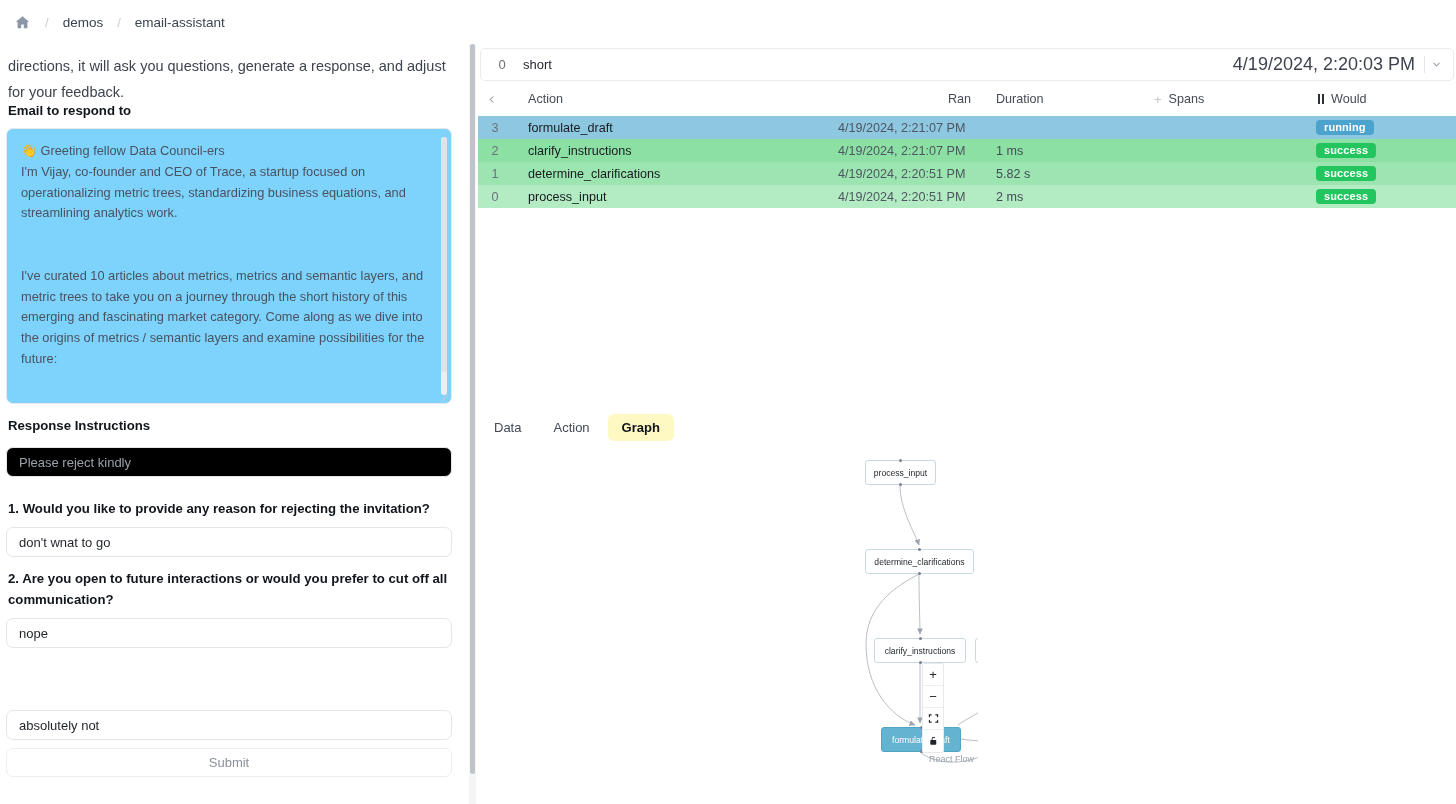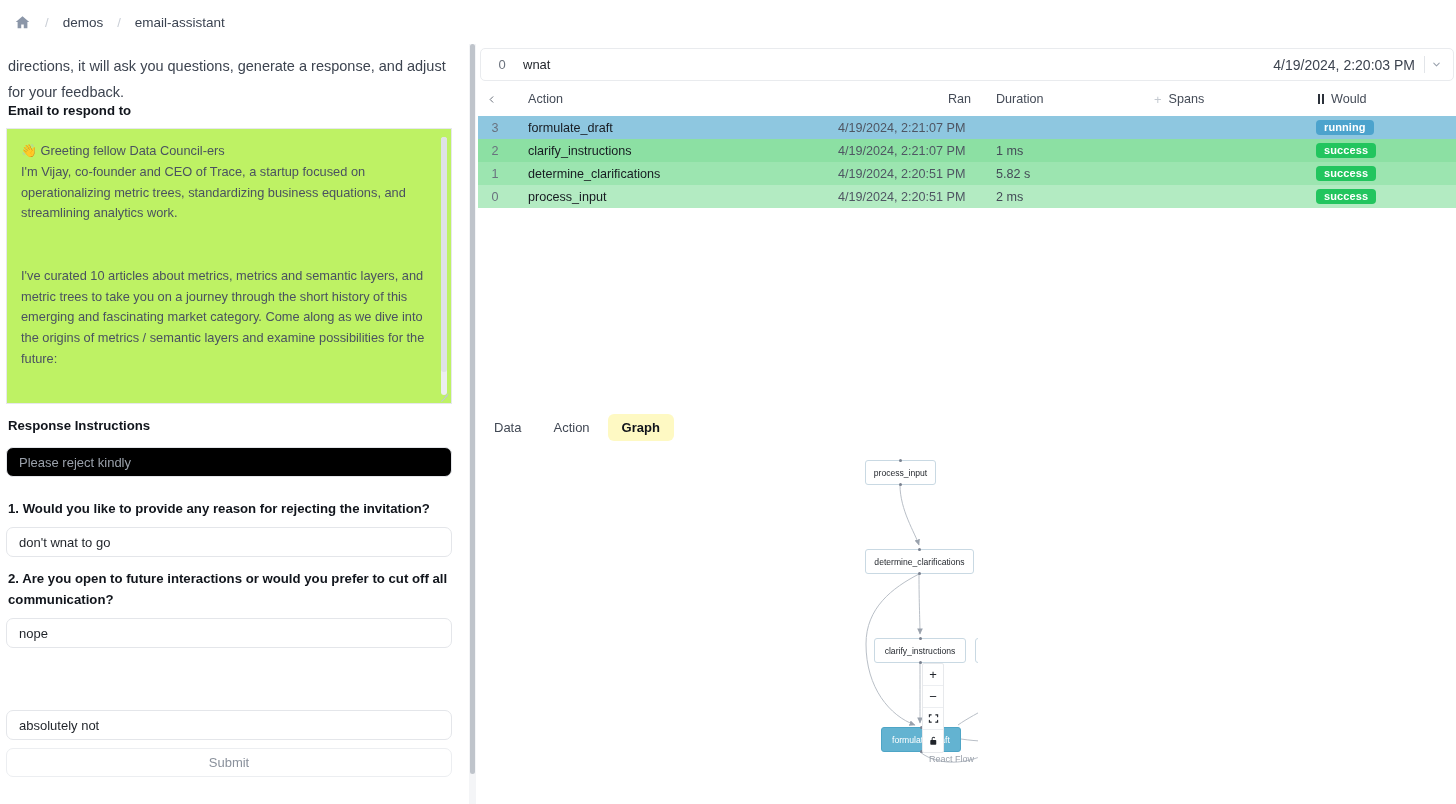--- a/index.html
+++ b/index.html
@@ -32,21 +32,21 @@
   .intro-text {
     position: absolute; left: 8px; top: 33px; width: 440px;
     font-size: 14.5px; line-height: 26px; color: #3d4450; margin-top: 20px;
   }
   .email-label {
     position: absolute; left: 8px; top: 103px;
     font-size: 13.2px; font-weight: bold; color: #11151c;
   }
   .email-box {
     position: absolute; left: 6px; top: 128px; width: 446px; height: 276px;
-    background: #bef264; border: 1px solid #e6e8ec; border-radius: 0;
+    background: #7dd3fc; border: 1px solid #e6e8ec; border-radius: 7px;
     padding: 12px 18px 28px 14px; overflow: hidden;
   }
   .email-text {
     font-size: 12.8px; line-height: 20.8px; color: #4a5260;
     white-space: pre-wrap;
   }
   .email-scroll {
     position: absolute; right: 4px; top: 8px; width: 6px; height: 258px;
     background: #eceef1; border-radius: 3px;
   }
@@ -100,21 +100,21 @@
     background: #fff;
   }
   .run-header {
     position: absolute; left: 2px; top: 48px; width: 974px; height: 33px;
     border: 1px solid #e9ebee; border-radius: 5px; background: #fff;
     display: flex; align-items: center; padding: 0 6px 0 0;
   }
   .run-idx { width: 42px; text-align: center; font-size: 13px; color: #6b727d; }
   .run-name { font-size: 13px; color: #1f2329; }
   .run-spacer { flex: 1; }
-  .run-time { font-size: 14px; color: #3d4450; padding-right: 9px; }
+  .run-time { font-size: 18px; color: #3d4450; padding-right: 9px; }
   .run-divider { width: 1px; height: 17px; background: #e2e5e9; }
   .chev-down { width: 22px; display: flex; align-items: center; justify-content: center; cursor: pointer; }
 
   .table-head {
     position: absolute; left: 0; top: 86px; width: 978px; height: 26px;
     display: flex; align-items: center; font-size: 12.6px; color: #444b57;
   }
   .th { position: absolute; display: flex; align-items: center; gap: 7px; }
   .th-collapse { left: 8px; cursor: pointer; }
   .th-action { left: 50px; }
@@ -229,21 +229,21 @@
     <span class="crumb-sep">/</span>
     <a class="crumb-link" href="#">demos</a>
     <span class="crumb-sep">/</span>
     <a class="crumb-link" href="#">email-assistant</a>
   </div>
 
   <div class="right-panel">
 
     <div class="run-header">
       <span class="run-idx">0</span>
-      <span class="run-name">wnat</span>
+      <span class="run-name">short</span>
       <span class="run-spacer"></span>
       <span class="run-time">4/19/2024, 2:20:03 PM</span>
       <span class="run-divider"></span>
       <span class="chev-down">
         <svg width="11" height="11" viewBox="0 0 24 24" fill="none" stroke="#98a0ac" stroke-width="2.2" stroke-linecap="round" stroke-linejoin="round">
             <polyline points="6 9 12 15 18 9"></polyline>
           </svg>
       </span>
     </div>
 

